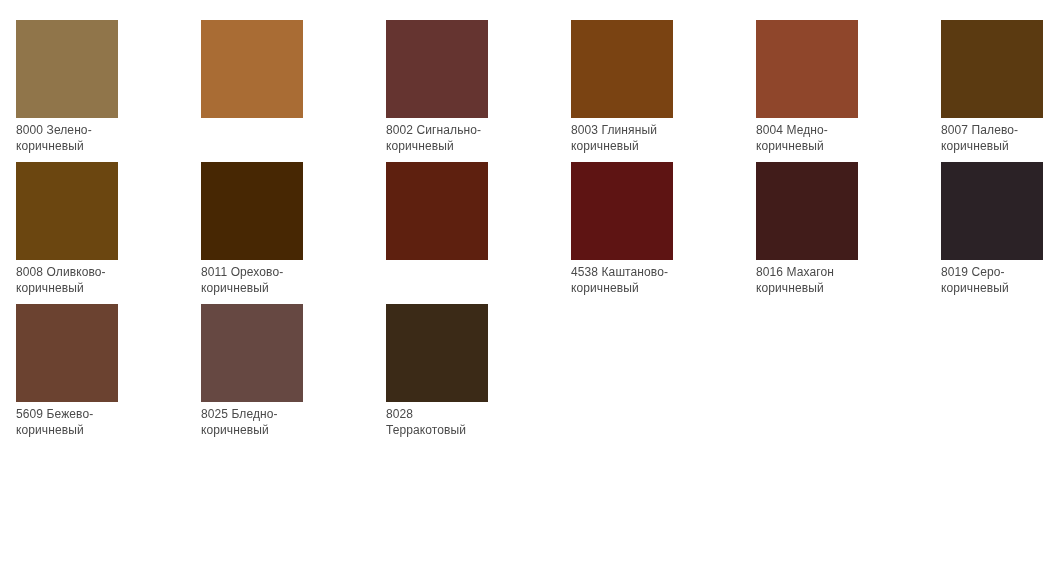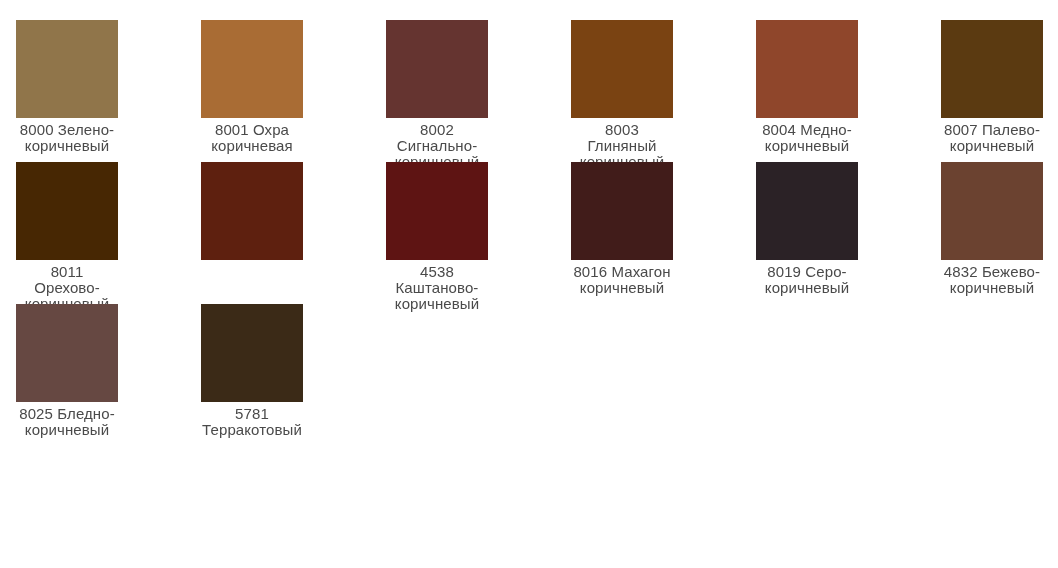--- a/index.html
+++ b/index.html
@@ -36,59 +36,62 @@
   .swatch-chip {
     width: 102px;
     height: 98px;
     display: block;
     background: #cccccc;
   }
   .swatch-label {
     width: 102px;
     box-sizing: border-box;
     margin-top: 4px;
-    text-align: center;
-    font-size: 15px;
+    text-align: left;
+    font-size: 12px;
     line-height: 16px;
     color: #4a4a4a;
     font-family: "Liberation Sans", "DejaVu Sans", sans-serif;
     font-stretch: condensed;
     letter-spacing: 0.1px;
     white-space: normal;
     word-break: normal;
     overflow-wrap: break-word;
   }
 </style>
 </head>
 <body style="background: rgb(255, 255, 255);">
 
 <div id="swatch-grid">
     <div class="swatch-cell">
       <div class="swatch-chip" style="background-color: rgb(144, 117, 74);"></div>
       <div class="swatch-label">8000 Зелено-коричневый</div>
     </div>
     <div class="swatch-cell">
       <div class="swatch-chip" style="background-color: rgb(169, 108, 52);"></div>
-      <div class="swatch-label">8001 Охра коричневая</div>
     </div>
     <div class="swatch-cell">
       <div class="swatch-chip" style="background-color: rgb(101, 52, 48);"></div>
       <div class="swatch-label">8002 Сигнально-коричневый</div>
     </div>
     <div class="swatch-cell">
       <div class="swatch-chip" style="background-color: rgb(122, 67, 18);"></div>
       <div class="swatch-label">8003 Глиняный коричневый</div>
     </div>
     <div class="swatch-cell">
       <div class="swatch-chip" style="background-color: rgb(143, 70, 43);"></div>
       <div class="swatch-label">8004 Медно-коричневый</div>
     </div>
     <div class="swatch-cell">
       <div class="swatch-chip" style="background-color: rgb(91, 58, 17);"></div>
       <div class="swatch-label">8007 Палево-коричневый</div>
+    </div>
+    <div class="swatch-cell">
+      <div class="swatch-chip" style="background-color: rgb(107, 70, 16);"></div>
+      <div class="swatch-label">8008 Оливково-коричневый</div>
     </div>
     <div class="swatch-cell">
       <div class="swatch-chip" style="background-color: rgb(71, 39, 3);"></div>
       <div class="swatch-label">8011 Орехово-коричневый</div>
     </div>
     <div class="swatch-cell">
       <div class="swatch-chip" style="background-color: rgb(94, 32, 15);"></div>
     </div>
     <div class="swatch-cell">
       <div class="swatch-chip" style="background-color: rgb(94, 20, 19);"></div>
@@ -97,23 +100,23 @@
     <div class="swatch-cell">
       <div class="swatch-chip" style="background-color: rgb(65, 28, 26);"></div>
       <div class="swatch-label">8016 Махагон коричневый</div>
     </div>
     <div class="swatch-cell">
       <div class="swatch-chip" style="background-color: rgb(43, 34, 38);"></div>
       <div class="swatch-label">8019 Серо-коричневый</div>
     </div>
     <div class="swatch-cell">
       <div class="swatch-chip" style="background-color: rgb(107, 66, 48);"></div>
-      <div class="swatch-label">4832 Бежево-коричневый</div>
+      <div class="swatch-label">5609 Бежево-коричневый</div>
     </div>
     <div class="swatch-cell">
       <div class="swatch-chip" style="background-color: rgb(102, 72, 66);"></div>
       <div class="swatch-label">8025 Бледно-коричневый</div>
     </div>
     <div class="swatch-cell">
       <div class="swatch-chip" style="background-color: rgb(59, 42, 23);"></div>
-      <div class="swatch-label">5781 Терракотовый</div>
+      <div class="swatch-label">8028 Терракотовый</div>
     </div>
   </div>
 
 </body></html>

